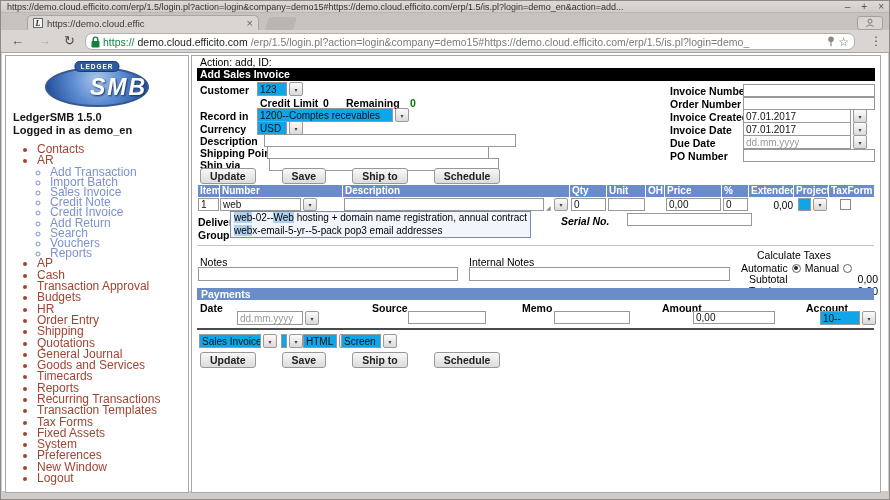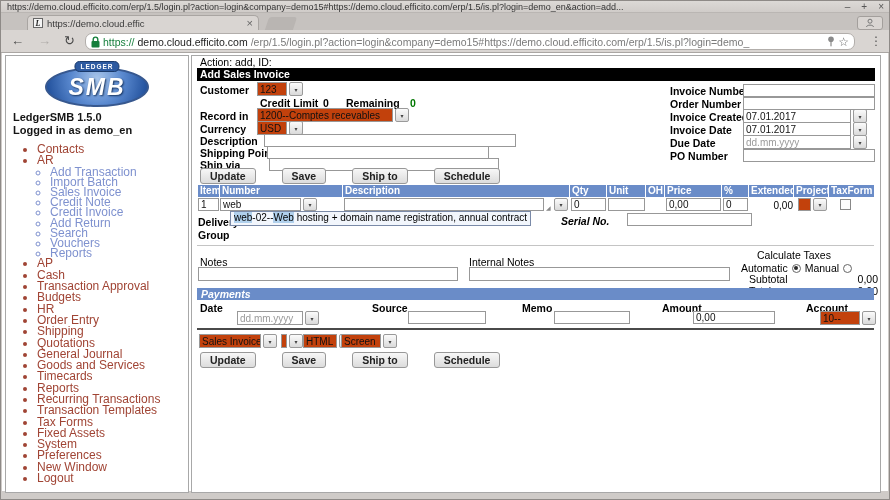--- a/index.html
+++ b/index.html
@@ -30,43 +30,43 @@
   .menu3 { position:absolute; right:7px; top:4px; font-size:12px; color:#555; letter-spacing:0; }
 
   
   .content { position:absolute; top:52px; left:1px; right:1px; bottom:8px; background:#fff; }
   .panel { position:absolute; background:#fff; border:1px solid #a8a8a8; overflow:hidden; }
   .side { left:3px; top:2px; width:184px; height:438px; }
   .mainp { left:189px; top:2px; width:690px; height:438px; }
 
   
   .logo { position:relative; width:104px; margin:7px auto 2px; height:44px; }
-  .logo-oval { position:absolute; left:0; top:4px; width:104px; height:40px; border-radius:50%; border:2px solid #37588f; background:radial-gradient(circle at 50% 28%, #a9c6ea, #5b8ad0 45%, #25549f 88%); display:flex; align-items:center; justify-content:center; color:#fff; font:italic bold 23px "Liberation Sans",sans-serif; letter-spacing:2px; text-shadow:1px 1px 2px #16335f; }
+  .logo-oval { position:absolute; left:0; top:4px; width:104px; height:40px; border-radius:50%; border:2px solid #37588f; background:radial-gradient(circle at 50% 28%, #a9c6ea, #5b8ad0 45%, #25549f 88%); display:flex; align-items:center; justify-content:flex-end; color:#fff; font:italic bold 23px "Liberation Sans",sans-serif; letter-spacing:2px; text-shadow:1px 1px 2px #16335f; }
   .logo-banner { position:absolute; top:-2px; left:50%; transform:translateX(-50%); background:#2d5aa0; border:1px solid #1a3a6b; border-radius:5px; color:#fff; font-size:6.5px; font-weight:bold; letter-spacing:1px; padding:1px 5px; line-height:7px; }
   .appinfo { padding:2px 0 0 7px; font-weight:bold; font-size:11px; line-height:13px; color:#151515; }
   ul.m1 { margin:7px 0 0 0; padding:0 0 0 31px; list-style:disc; color:#a04434; font-size:12px; }
   ul.m1 > li { line-height:11.3px; }
   ul.m2 { margin:0; padding:0 0 0 13px; list-style:circle; color:#7e91cf; }
   ul.m2 > li { line-height:10.2px; }
   .m1 a, .m2 a { color:inherit; text-decoration:none; }
 
   
   .L { position:absolute; font-weight:bold; font-size:10.5px; color:#000; white-space:nowrap; }
   .T { position:absolute; font-size:10.5px; color:#000; white-space:nowrap; }
   .inp { position:absolute; height:13px; border:1px solid #989898; background:#fff; font-family:inherit; font-size:10px; color:#111; padding:0 2px; }
   .inp::placeholder { color:#9a9a9a; }
   .selw { position:absolute; height:14px; display:flex; gap:2px; }
-  .selbox { border:1px solid #989898; background:#c2410c; font-size:10px; color:#111; padding:0 2px; display:flex; align-items:center; white-space:nowrap; overflow:hidden; }
+  .selbox { border:1px solid #989898; background:#0ea5e9; font-size:10px; color:#111; padding:0 2px; display:flex; align-items:center; white-space:nowrap; overflow:hidden; }
   .selbtn { width:14px; border:1px solid #9a9a9a; border-radius:2px; background:linear-gradient(#fbfbfb,#dadada); color:#444; font-size:6px; display:flex; align-items:center; justify-content:center; flex:none; }
   .dinp { border:1px solid #989898; background:#fff; font-family:inherit; font-size:10px; color:#111; padding:0 2px; height:14px; }
   .dinp::placeholder { color:#9a9a9a; }
   .fbtn { height:16px; padding:1px 9px; border:1px solid #989898; border-radius:3px; background:linear-gradient(#f7f7f7,#dcdcdc); font:bold 10.5px "Liberation Sans",sans-serif; color:#222; }
   .btnrow { position:absolute; left:8px; display:flex; gap:26px; }
   .blackbar { position:absolute; left:5px; right:5px; top:12px; height:13px; background:#000; color:#fff; font-weight:bold; font-size:10.5px; line-height:13px; padding-left:3px; }
-  .bluebar { position:absolute; left:5px; right:6px; height:12px; background:#6a8cc8; color:#fff; font-weight:bold; font-size:10.5px; line-height:12px; padding-left:4px;font-style:italic; }
+  .bluebar { position:absolute; left:5px; right:6px; height:12px; background:#6a8cc8; color:#fff; font-weight:bold; font-size:10.5px; line-height:12px; padding-left:4px; }
   .thead { position:absolute; left:6px; top:129px; display:flex; gap:1px; }
   .th { background:#6a8cc8; color:#fff; font-weight:bold; font-size:10px; line-height:12px; height:12px; padding:0 2px; overflow:hidden; white-space:nowrap; }
   .descbox { position:absolute; height:13px; border:1px solid #989898; background:#fff; }
   .rsz { position:absolute; font-size:6px; color:#888; }
   .cb { position:absolute; width:11px; height:11px; border:1px solid #888; background:#fcfcfc; }
   .radio { width:9px; height:9px; border:1px solid #666; border-radius:50%; background:#fdfdfd; display:inline-block; flex:none; }
   .radio.on::after { content:""; display:block; width:4px; height:4px; margin:1.5px; border-radius:50%; background:#2a2a2a; }
   .ac { position:absolute; left:38px; top:155px; background:#f2f6fc; border:1px solid #7a8aa8; z-index:5; font-size:10px; width:max-content; max-width:336px; }
   .ac .acrow { line-height:12.5px; padding:0 3px; white-space:nowrap; overflow:hidden; }
   .hl { background:#b0d0ec; }
@@ -270,20 +270,21 @@
       </div>
       <span class="cb" style="left:648px; top:143px;"></span>
 
       <span class="L" style="left:6px; top:160px;">Delivery Date</span>
       <span class="L" style="left:6px; top:173px;">Group</span>
       <span class="L" style="left:369px; top:159px;font-style:italic;">Serial No.</span>
       <input class="inp" style="left: 435px; top: 157px; width: 125px;">
 
       <div class="ac">
         <div class="acrow"><span class="hl">web</span><span>-02--</span><span class="hl">Web</span><span> hosting + domain name registration, annual contract</span></div>
+        <div class="acrow"><span class="hl">web</span><span>x-email-5-yr--5-pack pop3 email addresses</span></div>
       </div>
 
       <div class="hr1"></div>
 
       <span class="T" style="left:8px; top:200px;">Notes</span>
       <input class="inp" style="left: 6px; top: 211px; width: 260px; height: 14px;">
       <span class="T" style="left:277px; top:200px;">Internal Notes</span>
       <input class="inp" style="left: 277px; top: 211px; width: 261px; height: 14px;">
 
       <span class="T" style="left:565px; top:193px;">Calculate Taxes</span>

